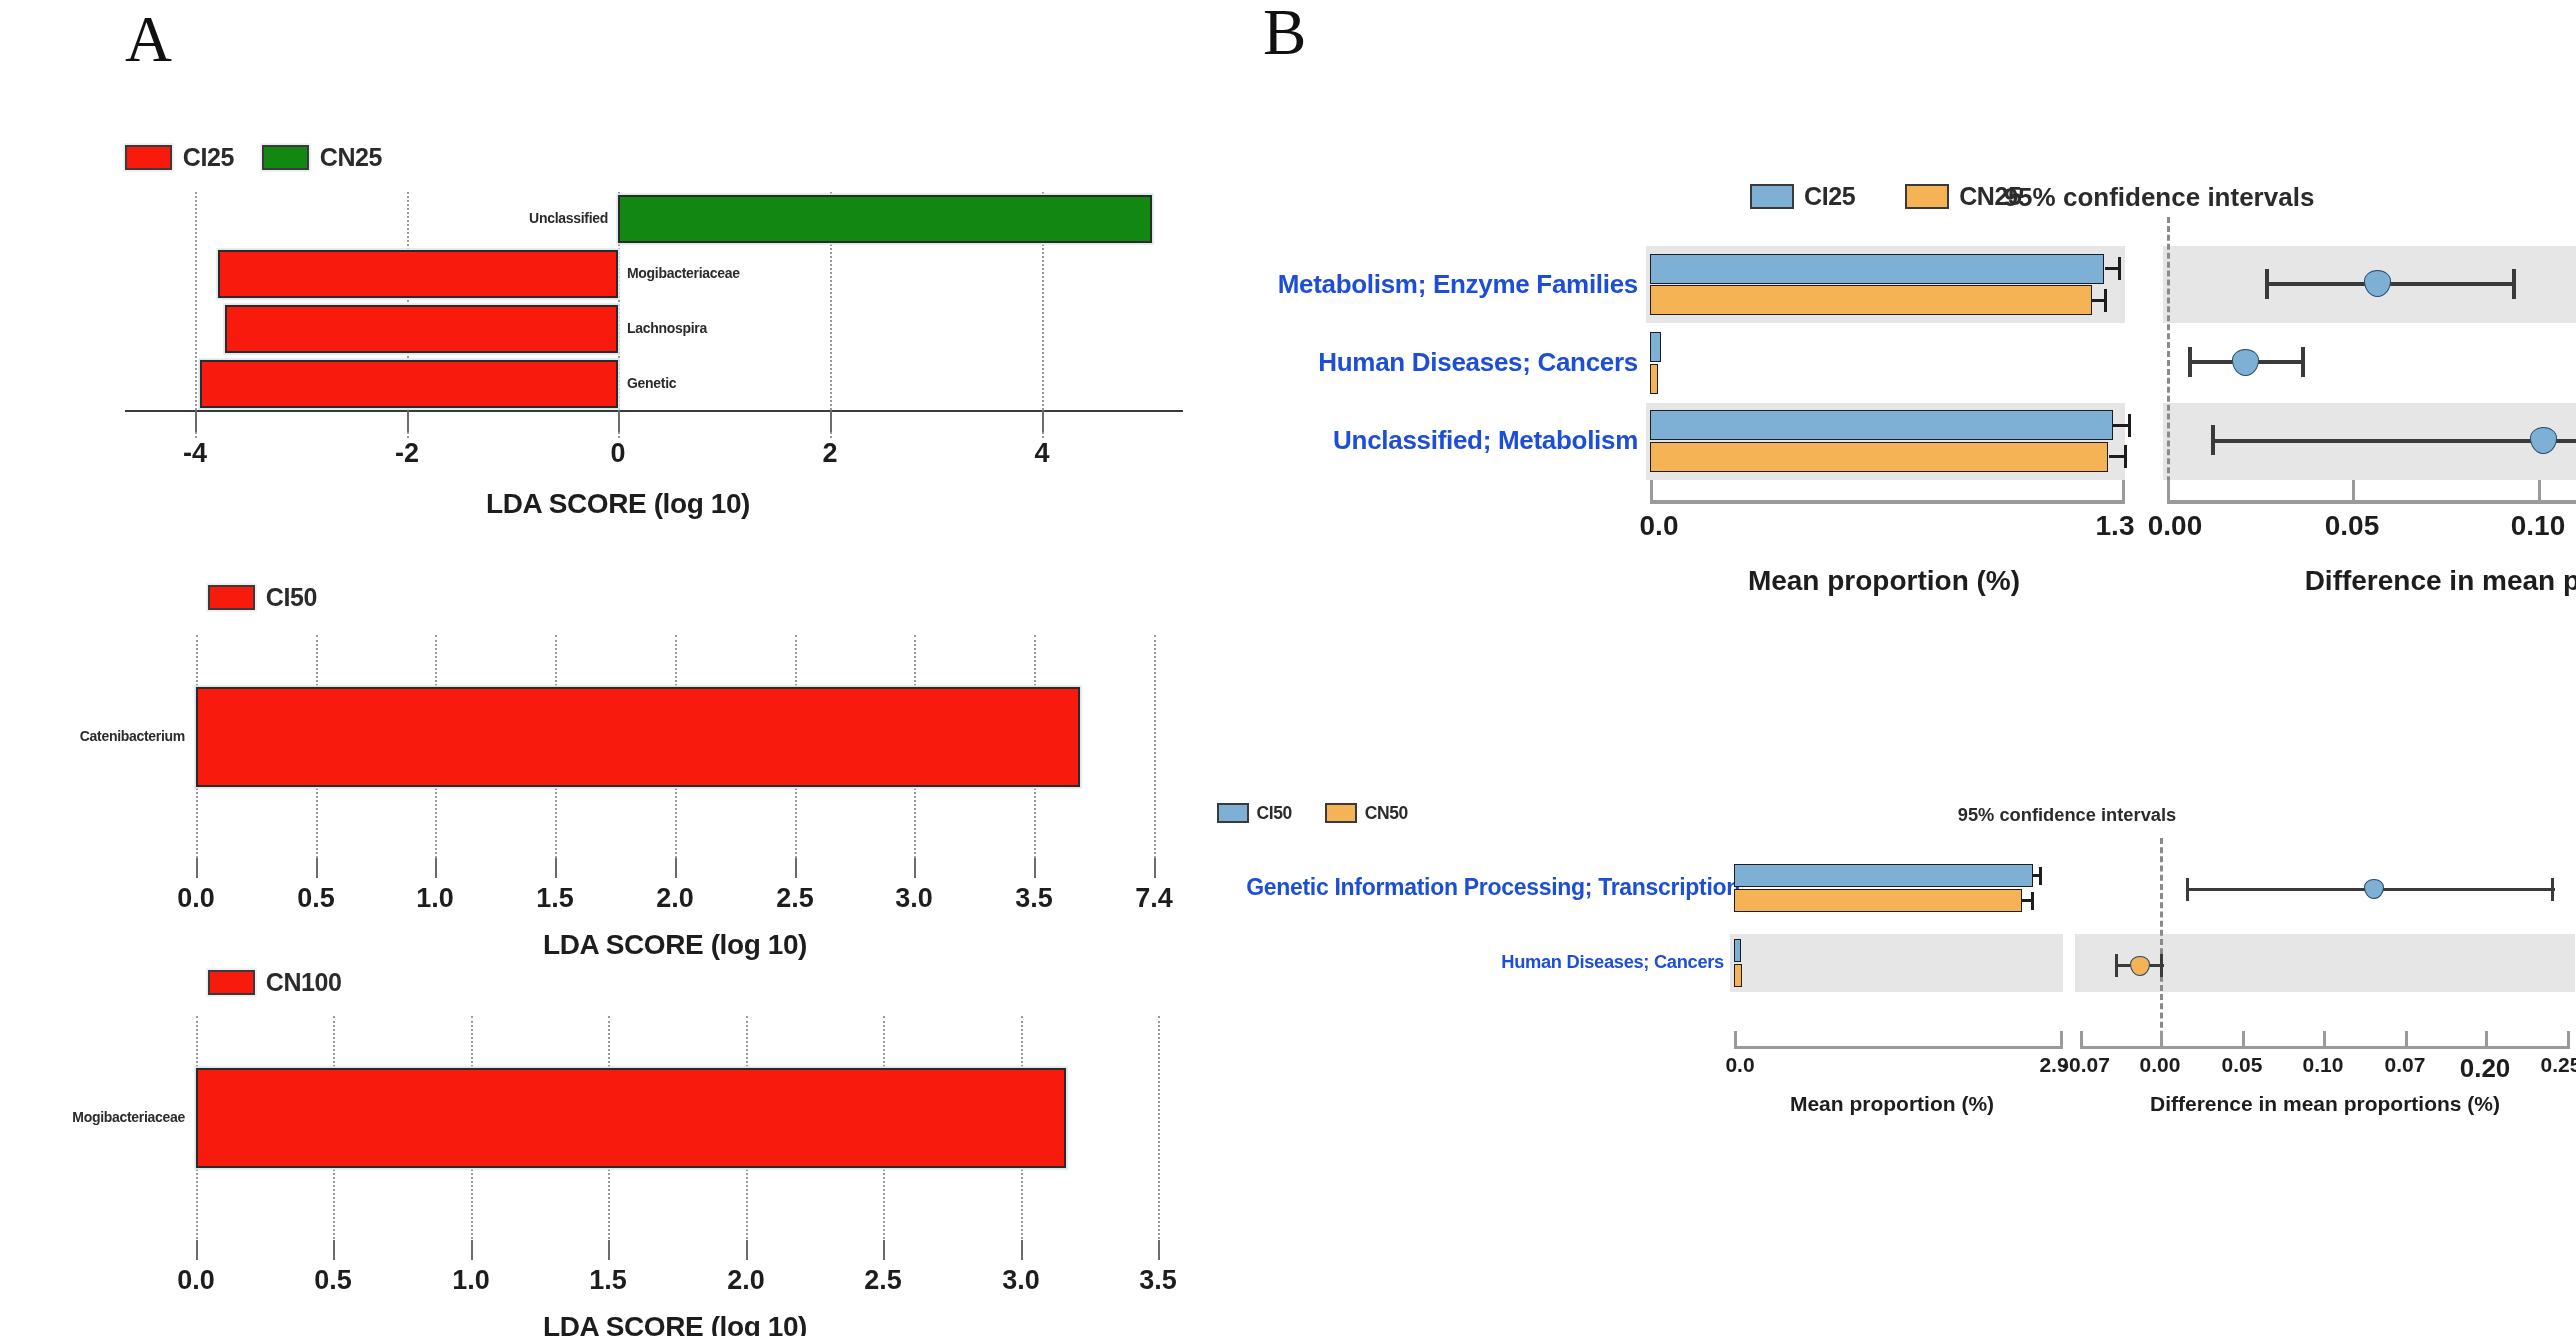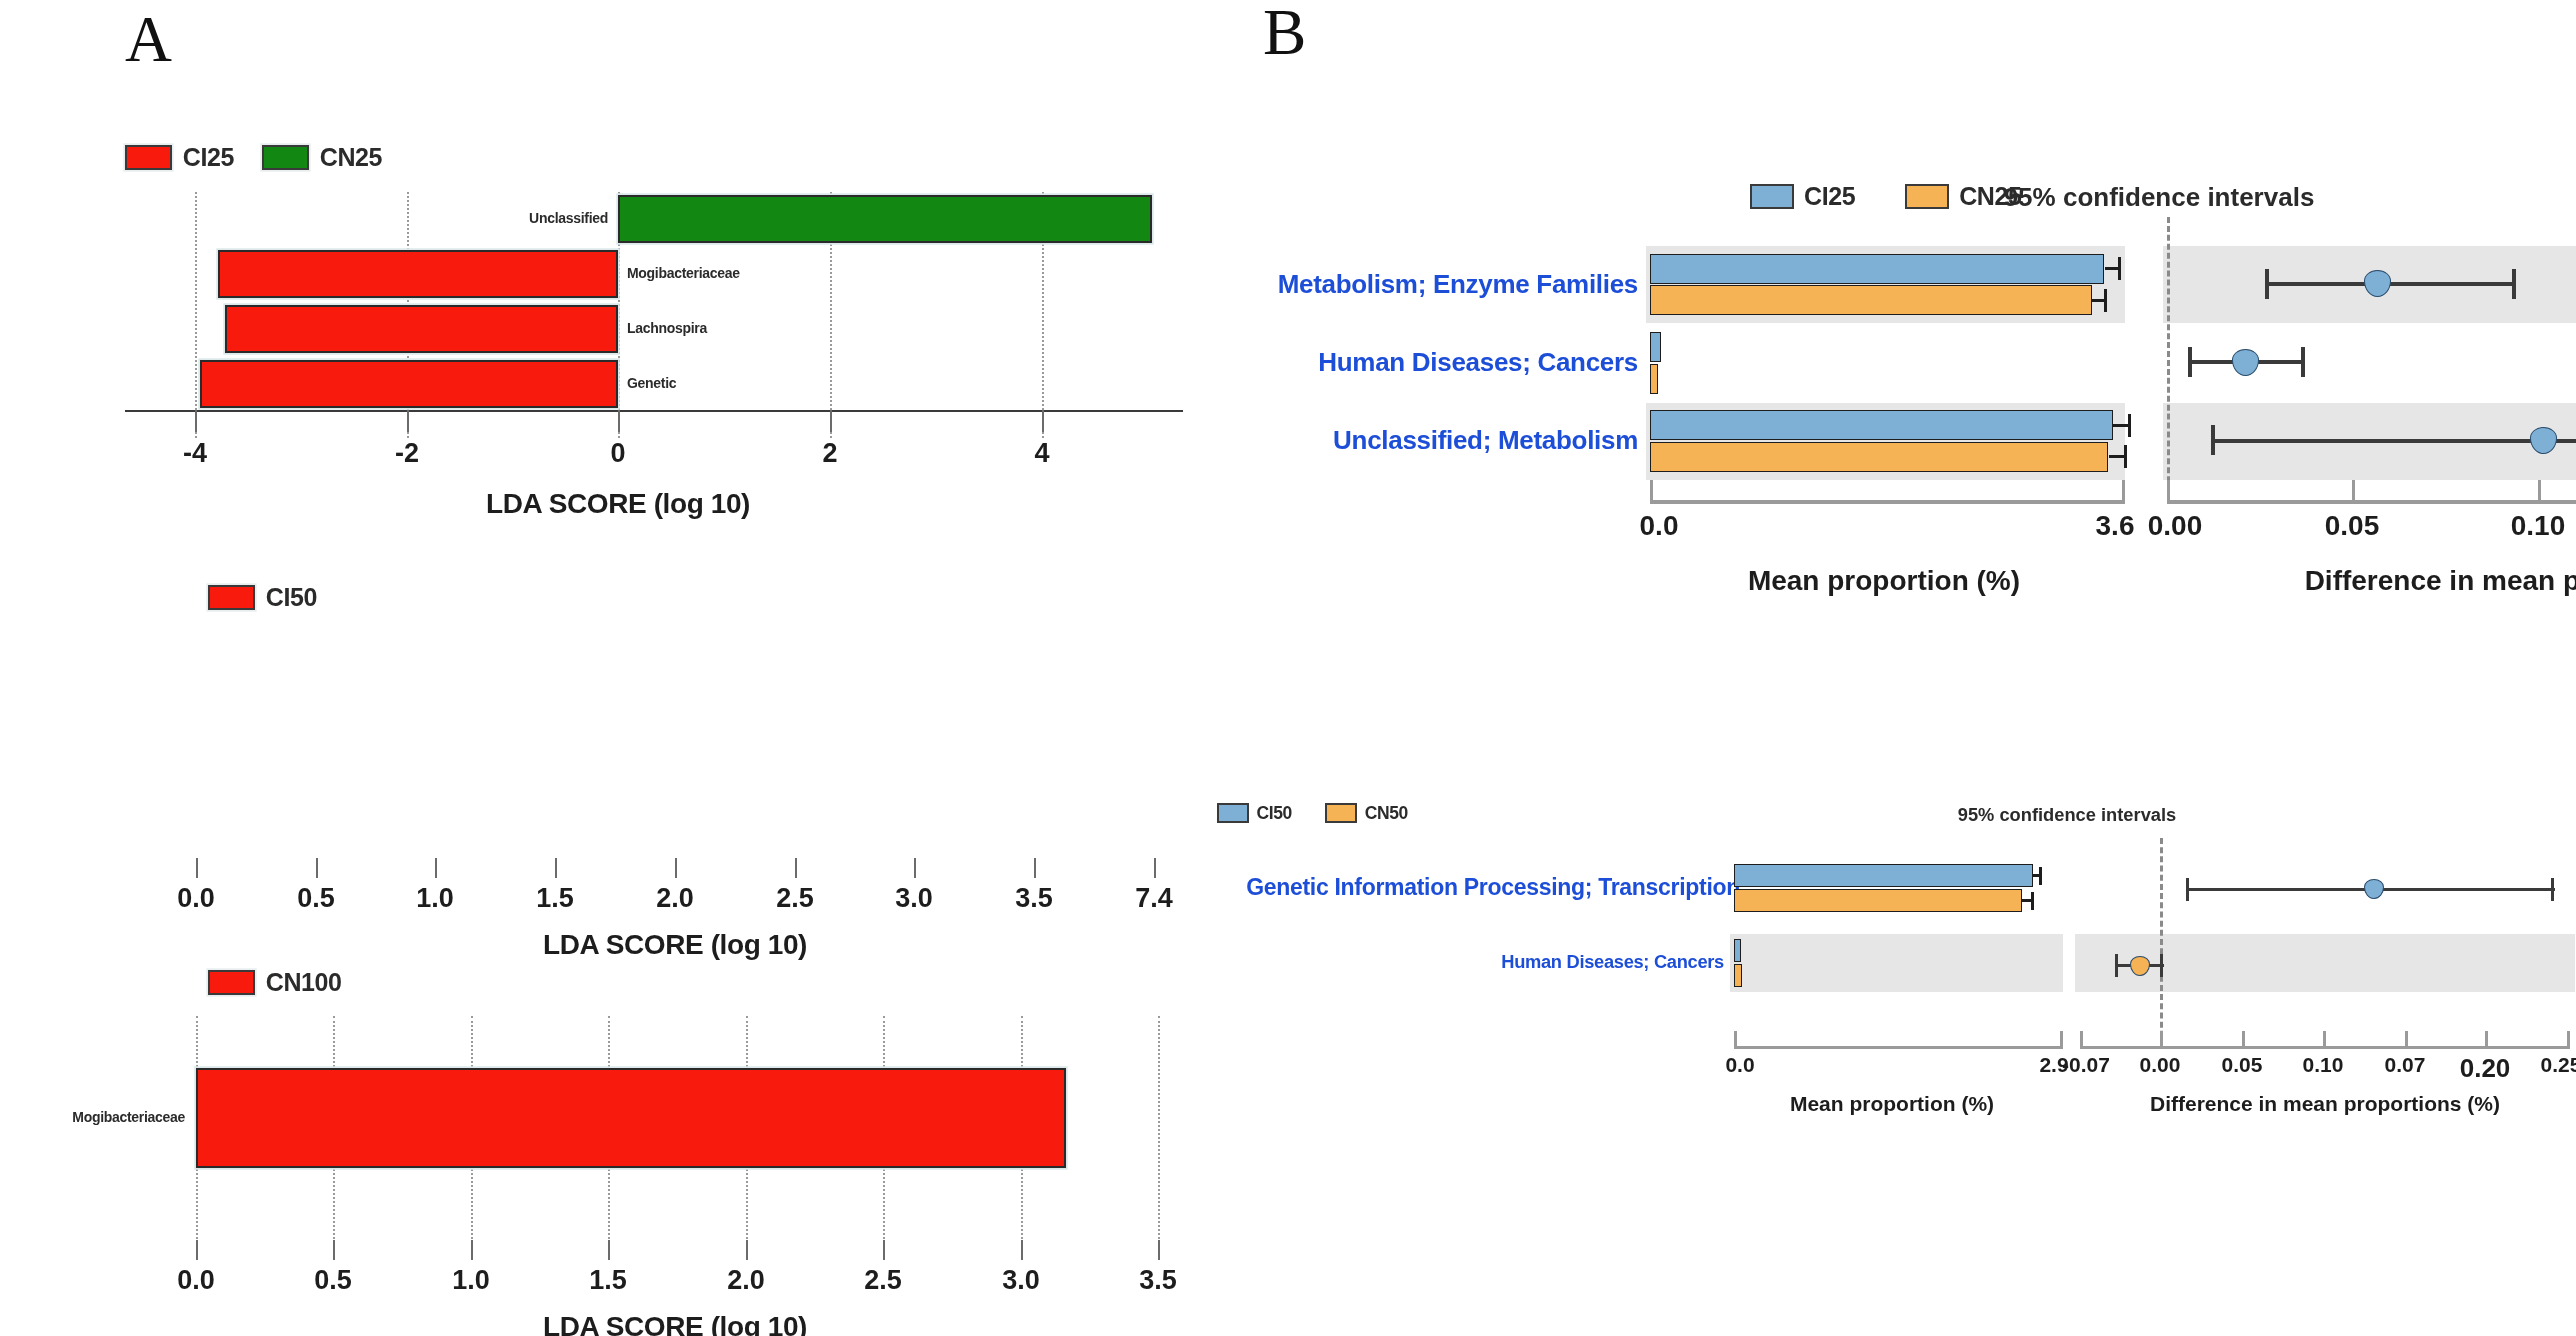--- a/index.html
+++ b/index.html
@@ -96,20 +96,34 @@
 </div>
 
 <div class="lefse" style="left:0;top:583px;width:1217px;height:367px;">
   <div class="legend" style="left:208px;top:0px;">
     <div class="lg-item">
       <span class="lg-swatch" style="background:#f81a0c;"></span>
       <span class="lg-label">CI50</span>
     </div>
   </div>
 
+  <div class="plotbox" style="left:0;top:52px;width:1217px;height:223px;">
+    <div class="gridline" style="left:196px;"></div>
+    <div class="gridline" style="left:316px;"></div>
+    <div class="gridline" style="left:435px;"></div>
+    <div class="gridline" style="left:555px;"></div>
+    <div class="gridline" style="left:675px;"></div>
+    <div class="gridline" style="left:795px;"></div>
+    <div class="gridline" style="left:914px;"></div>
+    <div class="gridline" style="left:1034px;"></div>
+    <div class="gridline" style="left:1154px;"></div>
+
+    <div class="bar" style="background:#f81a0c;left:196px;top:52px;width:884px;height:100px;"></div>
+    <div class="bar-label left" style="left:0px;top:93px;width:185px;">Catenibacterium</div>
+  </div>
 
   <div class="tick" style="left:196px;top:275px;height:20px;"></div>
   <div class="tick" style="left:316px;top:275px;height:20px;"></div>
   <div class="tick" style="left:435px;top:275px;height:20px;"></div>
   <div class="tick" style="left:555px;top:275px;height:20px;"></div>
   <div class="tick" style="left:675px;top:275px;height:20px;"></div>
   <div class="tick" style="left:795px;top:275px;height:20px;"></div>
   <div class="tick" style="left:914px;top:275px;height:20px;"></div>
   <div class="tick" style="left:1034px;top:275px;height:20px;"></div>
   <div class="tick" style="left:1154px;top:275px;height:20px;"></div>
@@ -227,21 +241,21 @@
 
   <div class="ci-line" style="left:996px;top:272px;width:683px;"></div>
   <div class="ci-cap" style="left:994px;top:258px;height:30px;"></div>
 
   <div class="ci-dot" style="background:#7eb0d5;left:1313px;top:260px;width:27px;height:27px;border-radius:50% 50% 50% 50%/40% 40% 60% 60%;"></div>
 
   <div class="sx-axis" style="left:433px;top:333px;width:475px;"></div>
   <div class="sx-tick" style="left:433px;top:313px;height:21.7px;"></div>
   <div class="sx-tick" style="left:905px;top:313px;height:21.7px;"></div>
   <div class="sx-lab" style="left:442px;top:343px;font-size:28px;">0.0</div>
-  <div class="sx-lab" style="left:898px;top:343px;font-size:28px;">3.6</div>
+  <div class="sx-lab" style="left:898px;top:343px;font-size:28px;">1.3</div>
   <div class="sx-title" style="left:667px;top:398px;font-size:28px;">Mean proportion (%)</div>
 
   <div class="sx-axis" style="left:950px;top:333px;width:742px;"></div>
   <div class="sx-tick" style="left:950px;top:313px;height:21.7px;"></div>
   <div class="sx-tick" style="left:1135px;top:313px;height:21.7px;"></div>
   <div class="sx-tick" style="left:1321px;top:313px;height:21.7px;"></div>
 
   <div class="sx-lab" style="left:958px;top:343px;font-size:28px;">0.00</div>
   <div class="sx-lab" style="left:1135px;top:343px;font-size:28px;">0.05</div>
   <div class="sx-lab" style="left:1321px;top:343px;font-size:28px;">0.10</div>

